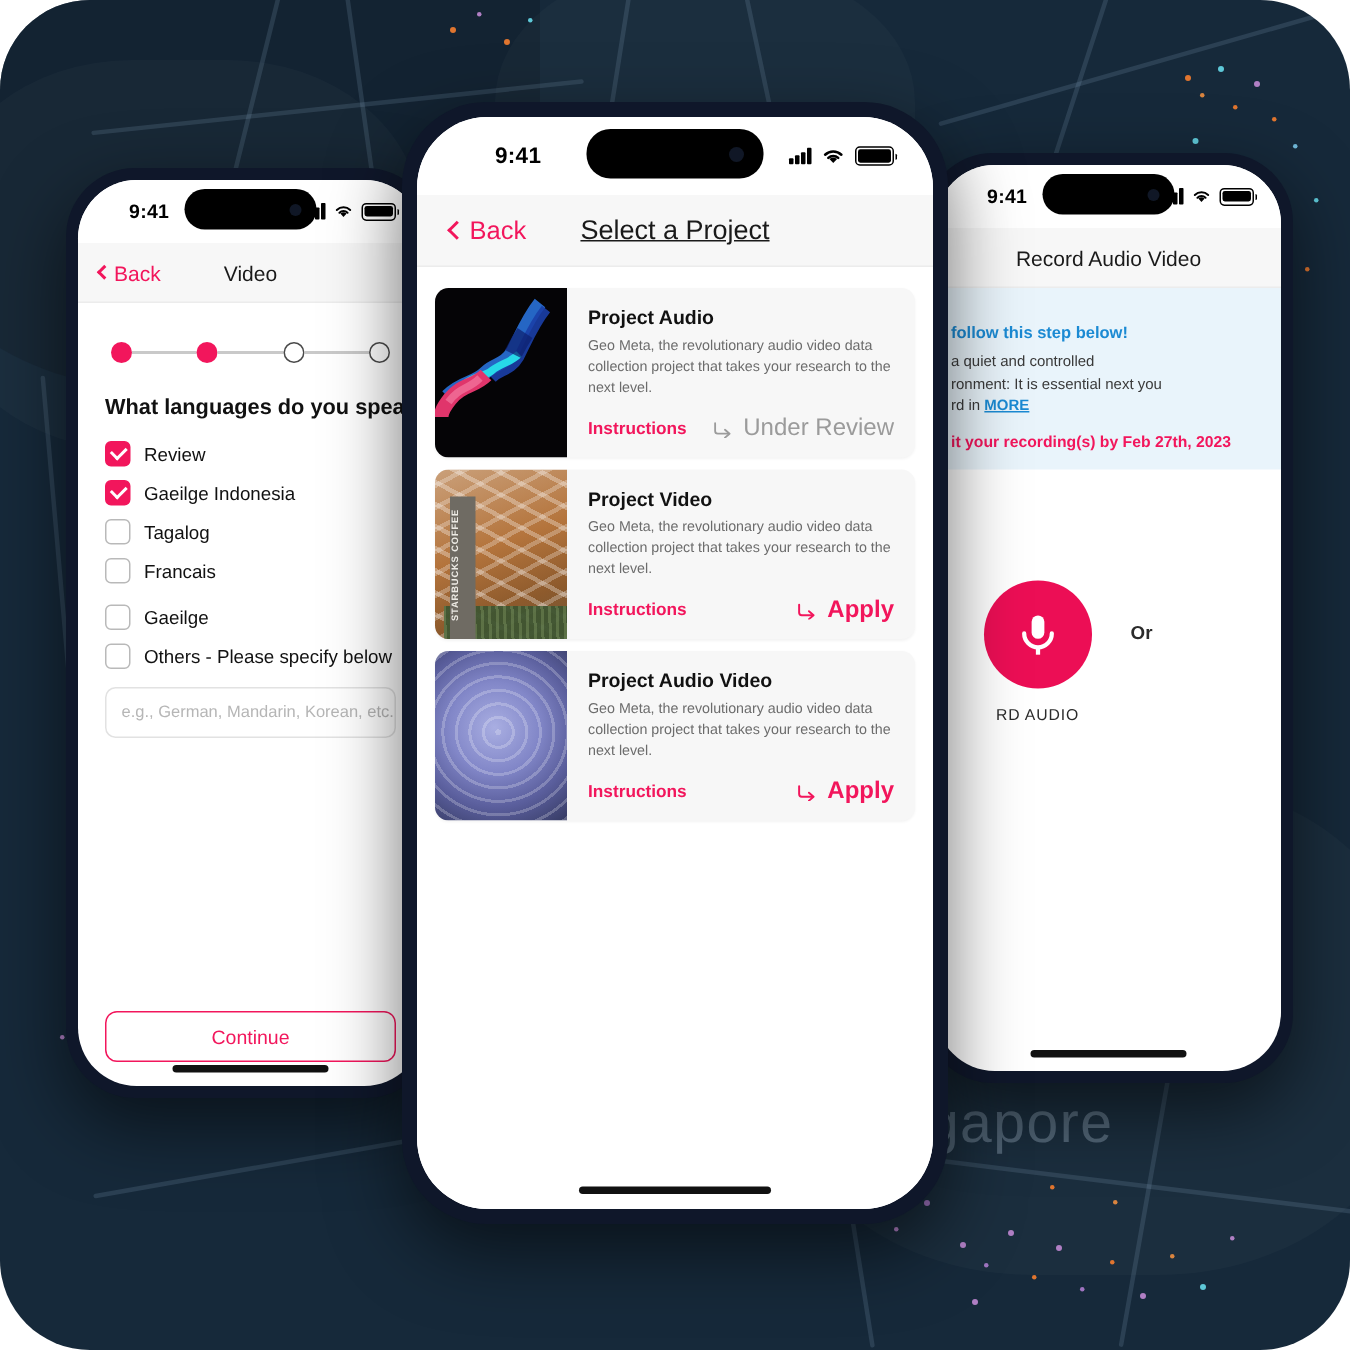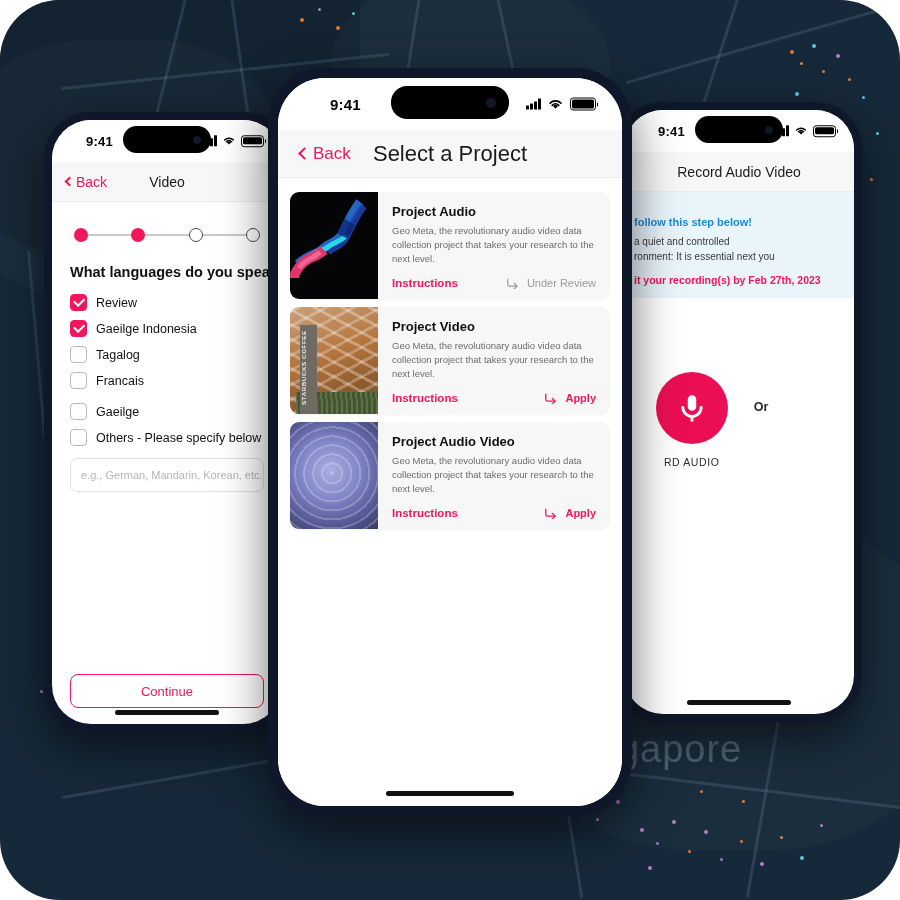--- a/index.html
+++ b/index.html
@@ -125,21 +125,21 @@
     cursor: pointer;
   }
   #phone-center .nav-back { left: 22px; font-size: 17px; gap: 4px; }
   .chev-l {
     display: inline-block; width: 7px; height: 7px;
     border-left: 2px solid #f2165c; border-bottom: 2px solid #f2165c;
     transform: rotate(45deg);
   }
   #phone-center .chev-l { width: 9px; height: 9px; border-width: 2.4px; }
   .nav-title { font-size: 14px; color: #1a1a1a; }
-  #phone-center .nav-title { font-size: 22px; }
+  #phone-center .nav-title { font-size: 18px; text-decoration: underline; }
 
   
   .home-ind {
     position: absolute; left: 50%; bottom: 9px; transform: translateX(-50%);
     width: 104px; height: 5px; border-radius: 3px; background: #111;
   }
   #phone-center .home-ind { width: 128px; height: 5.5px; bottom: 10px; }
 
   
   .quiz-body { padding: 22px 18px 0 18px; position: relative; height: calc(100% - 82px); }
@@ -222,21 +222,21 @@
   }
   .proj-info { flex: 1 1 auto; padding: 12px 14px 10px 14px; min-width: 0; }
   .proj-title { font-size: 13px; font-weight: bold; color: #111; margin-bottom: 5px; }
   .proj-desc { font-size: 9.5px; line-height: 14px; color: #6c6c6c; }
   .proj-actions {
     display: flex; align-items: center; justify-content: space-between;
     margin-top: 11px;
   }
   .instr-link { font-size: 11.5px; font-weight: bold; color: #f2165c; cursor: pointer; }
   .status-wrap { display: flex; align-items: center; gap: 7px; }
-  .status-text { font-size: 11px; }
+  .status-text { font-size: 16px; }
   .status-text.review { color: #9b9b9b; }
   .status-text.apply  { color: #f2165c; font-weight: bold; }
   .arr { width: 14px; height: 11px; flex: 0 0 auto; }
 
   
   .rec-banner {
     background: #e9f4fb; padding: 24px 0 12px 0;
   }
   .rb-line { white-space: nowrap; padding-left: 10px; }
   .rb-head  { font-size: 11px; font-weight: bold; color: #1b8ad3; margin-bottom: 7px; }
@@ -437,20 +437,24 @@
       </div>
 
       <div class="navbar">
         <div class="nav-title">Record Audio Video</div>
       </div>
 
       <div class="rec-banner">
         <div class="rb-line rb-head">follow this step below!</div>
         <div class="rb-line rb-body">a quiet and controlled</div>
         <div class="rb-line rb-body">ronment: It is essential next you</div>
+        <div class="rb-line rb-body">
+          <span>rd in</span>
+          <span class="rb-more">MORE</span>
+        </div>
         <div class="rb-line rb-due">it your recording(s) by Feb 27th, 2023</div>
       </div>
 
       <div class="rec-zone">
         <div class="rec-item" style="margin-left:-54px;">
           <div class="rec-circle">
             <svg width="34" height="34" viewBox="0 0 24 24">
               <rect x="9" y="3" width="6" height="11" rx="3" fill="#fff"></rect>
               <path d="M5.5 11.5a6.5 6.5 0 0 0 13 0" stroke="#fff" stroke-width="2" fill="none" stroke-linecap="round"></path>
               <rect x="11" y="17.5" width="2" height="4" fill="#fff"></rect>

